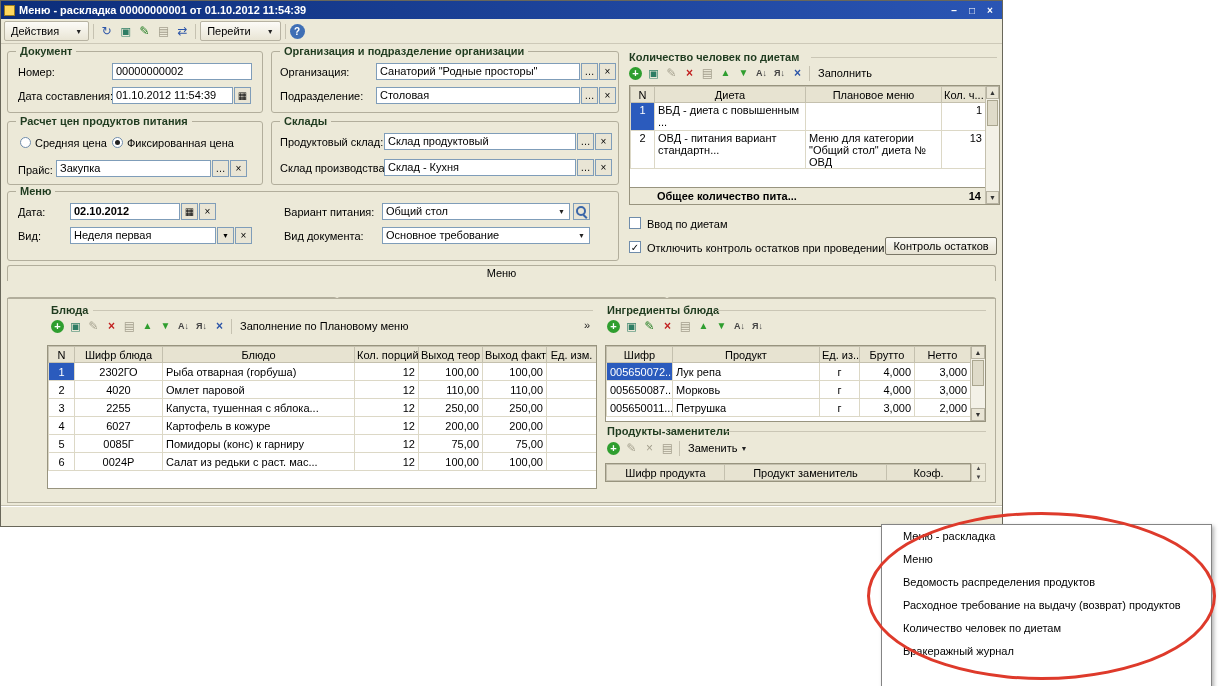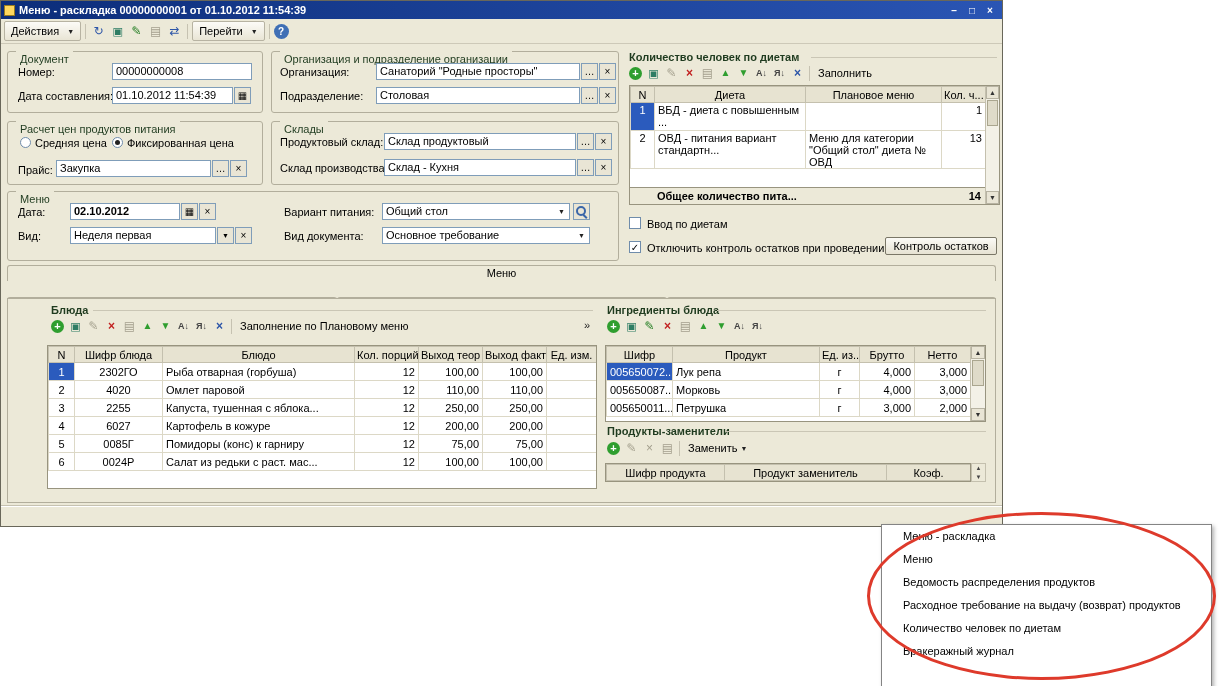--- a/index.html
+++ b/index.html
@@ -7,37 +7,37 @@
   .screen { position:relative; width:1224px; height:686px; overflow:hidden; background:#fff; }
 
   .win { position:absolute; left:0; top:0; width:1003px; height:527px; background:#ece9d8; border:1px solid #69675a; }
   .titlebar { position:absolute; left:0; top:0; width:100%; height:18px; background:linear-gradient(90deg,#0c2d7a,#2a55b4); display:flex; align-items:center; padding:0 3px; color:#fff; }
   .ticn { width:11px; height:11px; background:#ffd75e; border:1px solid #9a7c20; margin-right:4px; flex:0 0 auto; }
   .ttl { font-weight:bold; font-size:11px; white-space:nowrap; }
   .winbtns { margin-left:auto; display:flex; gap:4px; padding-right:2px; }
   .winbtn { width:14px; text-align:center; font-size:10px; font-weight:bold; color:#fff; cursor:default; }
 
   .tbar { position:absolute; left:0; top:18px; width:100%; height:25px; display:flex; align-items:center; gap:2px; padding:0 3px; border-bottom:1px solid #cdc9b8; }
-  .tbtn { display:inline-flex; align-items:center; gap:8px; height:20px; padding:0 6px; border:1px solid #b7b3a2; border-radius:2px; background:linear-gradient(#fcfbf7,#e9e5d5); }
+  .tbtn { display:inline-flex; align-items:center; gap:16px; height:20px; padding:0 6px; border:1px solid #b7b3a2; border-radius:2px; background:linear-gradient(#fcfbf7,#e9e5d5); }
   .da7 { font-size:7px; color:#222; line-height:1; }
   .tsep { width:1px; height:15px; background:#c6c2b1; margin:0 2px; }
   .ti { width:17px; height:16px; display:inline-flex; align-items:center; justify-content:center; font-size:12px; line-height:1; cursor:default; }
   .ti.add { width:13px; height:13px; border-radius:50%; background:#2f9e2f; color:#fff; font-weight:bold; font-size:11px; margin:0 2px; }
   .ti.copy { color:#2e7d64; font-size:11px; }
   .ti.edit { color:#1c7a1c; }
   .ti.del { color:#c22222; font-weight:bold; }
   .ti.blue { color:#2c55a8; }
   .ti.gray, .ti.dis { color:#a39f8d !important; background:none; }
   .ti.sort { font-size:9px; font-weight:bold; color:#444; }
   .ti.up, .ti.down { color:#2f9e2f; font-size:10px; }
   .ti.cancel { color:#2c55a8; font-weight:bold; }
   .help { width:15px; height:15px; border-radius:50%; background:#3f6fb5; color:#fff; display:inline-flex; align-items:center; justify-content:center; font-weight:bold; font-size:10px; }
 
   .grp { position:absolute; border:1px solid #b2ae9c; border-radius:3px; }
-  .cap { position:absolute; top:-7px; left:8px; background:#ece9d8; padding:8px 4px; font-weight:normal; color:#1f3b1f; line-height:12px; }
+  .cap { position:absolute; top:-7px; left:8px; background:#ece9d8; padding:0 4px; font-weight:bold; color:#1f3b1f; line-height:12px; }
   .lbl { position:absolute; white-space:nowrap; line-height:12px; }
   .seclbl { position:absolute; white-space:nowrap; font-weight:bold; color:#1f3b1f; line-height:12px; }
   .secline { position:absolute; height:1px; background:#cac6b5; }
   .fld { position:absolute; height:17px; background:#fff; border:1px solid #7f9db9; padding:1px 3px; line-height:13px; white-space:nowrap; overflow:hidden; }
   .fld.b { font-weight:bold; }
   .ibtn { position:absolute; width:17px; height:17px; border:1px solid #7f9db9; background:#e9e5d5; display:inline-flex; align-items:center; justify-content:center; font-size:10px; line-height:1; cursor:default; }
   .rb { position:absolute; width:11px; height:11px; border-radius:50%; border:1px solid #6f8cab; background:#fff; }
   .rb.on::after { content:""; position:absolute; left:2px; top:2px; width:5px; height:5px; border-radius:50%; background:#222; }
   .cb { position:absolute; width:12px; height:12px; border:1px solid #6f8cab; background:#fff; text-align:center; line-height:11px; font-size:10px; font-weight:bold; }
   .hbar { position:absolute; height:18px; display:flex; align-items:center; gap:1px; }
@@ -109,21 +109,21 @@
         <span>Перейти</span>
         <span class="da7">▼</span>
       </div>
       <span class="tsep"></span>
       <span class="help">?</span>
     </div>
 
     <div class="grp" style="left:6px;top:50px;width:256px;height:62px">
       <span class="cap">Документ</span>
       <span class="lbl" style="left:10px;top:14px">Номер:</span>
-      <div class="fld" style="left:104px;top:11px;width:140px">00000000008</div>
+      <div class="fld" style="left:104px;top:11px;width:140px">00000000002</div>
       <span class="lbl" style="left:10px;top:38px">Дата составления:</span>
       <div class="fld" style="left:104px;top:35px;width:121px">01.10.2012 11:54:39</div>
       <span class="ibtn" style="left:226px;top:35px">▦</span>
     </div>
 
     <div class="grp" style="left:6px;top:120px;width:256px;height:64px">
       <span class="cap">Расчет цен продуктов питания</span>
       <span class="rb" style="left:12px;top:15px"></span>
       <span class="lbl" style="left:27px;top:15px">Средняя цена</span>
       <span class="rb on" style="left:104px;top:15px"></span>

